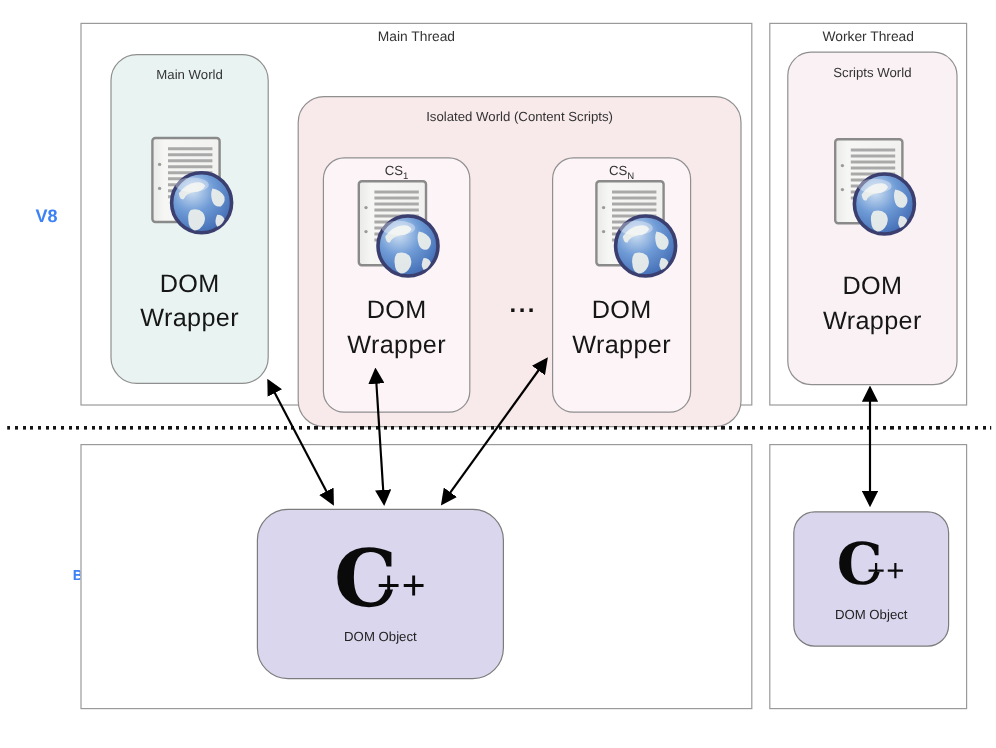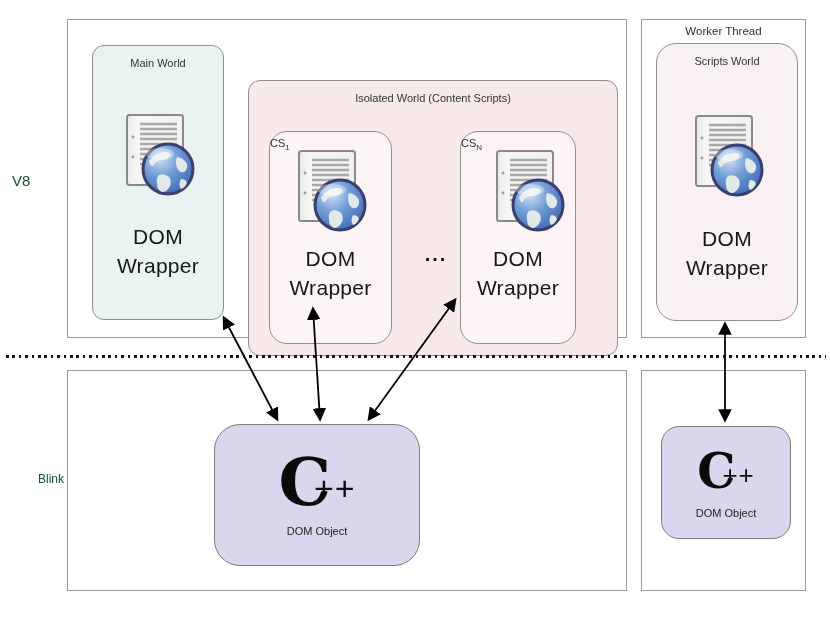--- a/index.html
+++ b/index.html
@@ -1,39 +1,39 @@
 <!DOCTYPE html>
 <html><head>
 <meta charset="utf-8">
 <style>
   html,body{margin:0;padding:0;background:#ffffff;}
   #canvas{
     position:relative;width:830px;height:623px;background:#ffffff;
     font-family:"Liberation Sans","DejaVu Sans",sans-serif;color:#1c1c1c;overflow:hidden;
   }
   .abs{position:absolute;}
-  .side-label{font-weight:normal;font-size:15px;color:#14532d;text-align:left;}
+  .side-label{font-weight:bold;font-size:15px;color:#3b82f6;text-align:right;}
   .outer-box{
     position:absolute;background:#ffffff;border:1.6px solid #9a9a9a;box-sizing:border-box;
   }
   .outer-title{
     position:absolute;left:0;right:0;top:5px;text-align:center;
     font-size:11.5px;color:#333;
   }
   .world-box{
-    position:absolute;border:1.4px solid #8f8f8f;box-sizing:border-box;border-radius:12px;
+    position:absolute;border:1.4px solid #8f8f8f;box-sizing:border-box;border-radius:22px;
   }
   .world-title{
     position:absolute;left:0;right:0;top:11px;text-align:center;font-size:11px;color:#333;
   }
   .cs-box{
     position:absolute;border:1.4px solid #8f8f8f;box-sizing:border-box;border-radius:18px;
     background:#fcf4f7;
   }
-  .cs-title{position:absolute;left:0;right:0;top:5px;text-align:left;font-size:11px;color:#333;}
+  .cs-title{position:absolute;left:0;right:0;top:5px;text-align:center;font-size:11px;color:#333;}
   .cs-title sub{font-size:8px;}
   .icon-slot{position:absolute;width:72px;height:84px;}
   .wrapper-text{
     position:absolute;left:0;right:0;text-align:center;
     font-size:21px;line-height:29px;color:#161616;letter-spacing:0.3px;
   }
   .ellipsis{
     position:absolute;font-size:20px;font-weight:bold;color:#111;letter-spacing:2px;
   }
   .dotted-sep{
@@ -62,20 +62,21 @@
 </style>
 </head>
 <body>
 
 <div id="canvas">
 
   <div class="abs side-label" style="left:12px;top:172px;width:36px;">V8</div>
   <div class="abs side-label" style="left:6px;top:472px;width:52px;font-size:12px;margin-left:32px;">Blink</div>
 
   <div class="outer-box" style="left:67px;top:19px;width:560px;height:319px;">
+    <div class="outer-title">Main Thread</div>
 
     <div class="world-box" style="left:24px;top:25px;width:132px;height:275px;background:#e9f4f2;">
       <div class="world-title">Main World</div>
       <div class="icon-slot" style="left:30px;top:67px;"><svg width="72" height="84" viewBox="0 0 72 84" xmlns="http://www.w3.org/2000/svg">
     <defs>
       <radialGradient id="globeGrad-0" cx="35%" cy="30%" r="80%">
         <stop offset="0%" stop-color="#cfe0f2"></stop>
         <stop offset="45%" stop-color="#6f9bd6"></stop>
         <stop offset="100%" stop-color="#3c66b0"></stop>
       </radialGradient>

